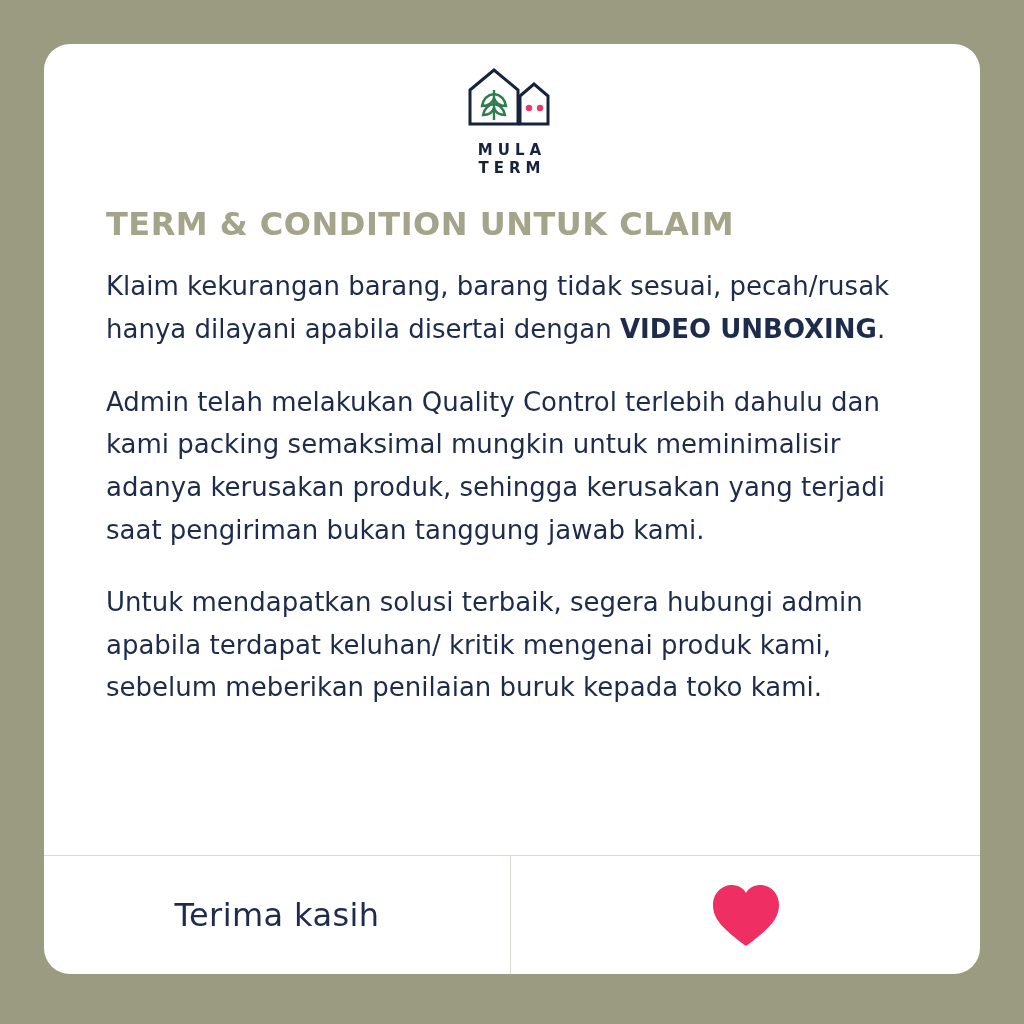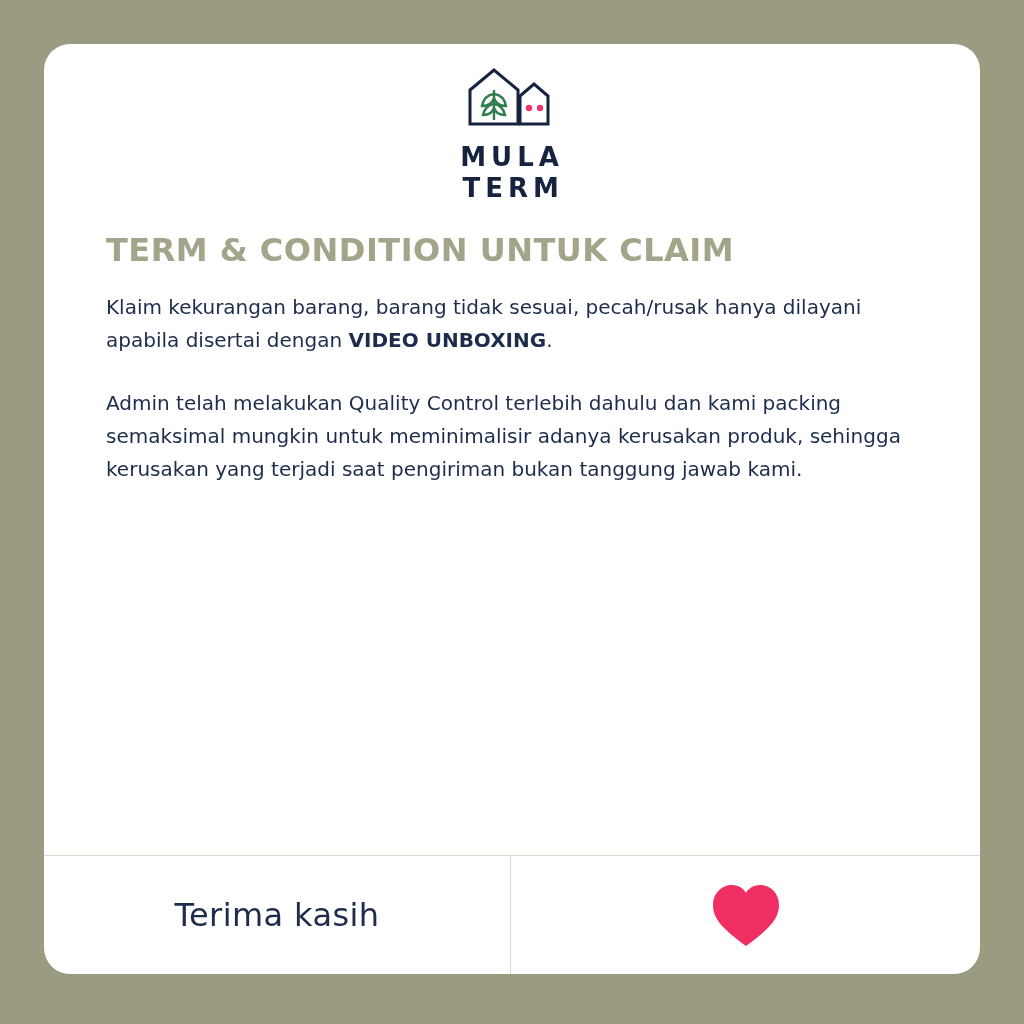--- a/index.html
+++ b/index.html
@@ -31,46 +31,46 @@
     flex-direction: column;
     align-items: center;
   }
   .logo-mark {
     width: 96px;
     height: 72px;
     position: relative;
   }
   .brand-text {
     margin-top: 8px;
-    text-align: right;
+    text-align: center;
     line-height: 1.18;
     color: #16233f;
     font-family: "DejaVu Sans", sans-serif;
     font-weight: bold;
-    font-size: 26px;
+    font-size: 15px;
     letter-spacing: 5px;
   }
   .brand-line {
     display: block;
   }
   .content {
     padding: 6px 62px 0 62px;
     flex: 1 1 auto;
   }
   .title {
     color: #a3a489;
     font-size: 32px;
     font-weight: bold;
     letter-spacing: 0.5px;
     margin: 22px 0 22px 0;
     font-family: "DejaVu Sans", sans-serif;
   }
   .para {
     color: #1e2c4c;
-    font-size: 20px;
+    font-size: 26px;
     line-height: 1.64;
     margin: 0 0 30px 0;
     max-width: 830px;
   }
   .para:last-child { margin-bottom: 0; }
   .strong {
     font-weight: bold;
   }
   .footer {
     border-top: 1px solid #d9dbcb;
@@ -133,20 +133,21 @@
     </div>
   </div>
 
   <div class="content">
     <h1 class="title">TERM &amp; CONDITION UNTUK CLAIM</h1>
 
     <p class="para"><span>Klaim kekurangan barang, barang tidak sesuai, pecah/rusak hanya dilayani apabila disertai dengan </span><span class="strong">VIDEO UNBOXING</span><span>.</span></p>
 
     <p class="para">Admin telah melakukan Quality Control terlebih dahulu dan kami packing semaksimal mungkin untuk meminimalisir adanya kerusakan produk, sehingga kerusakan yang terjadi saat pengiriman bukan tanggung jawab kami.</p>
 
+    <p class="para">Untuk mendapatkan solusi terbaik, segera hubungi admin apabila terdapat keluhan/ kritik mengenai produk kami, sebelum meberikan penilaian buruk kepada toko kami.</p>
   </div>
 
   <div class="footer">
     <div class="footer-left">
       <span class="thanks">Terima kasih</span>
     </div>
     <div class="footer-right">
       <span class="heart">
         <svg width="74" height="70" viewBox="0 0 74 70" xmlns="http://www.w3.org/2000/svg">
           <path d="M37 66 C14 49 4 39 4 25 C4 13 13 5 23 5 C30 5 35 9 37 13 C39 9 44 5 51 5 C61 5 70 13 70 25 C70 39 60 49 37 66 Z" fill="#ef2f63"></path>

